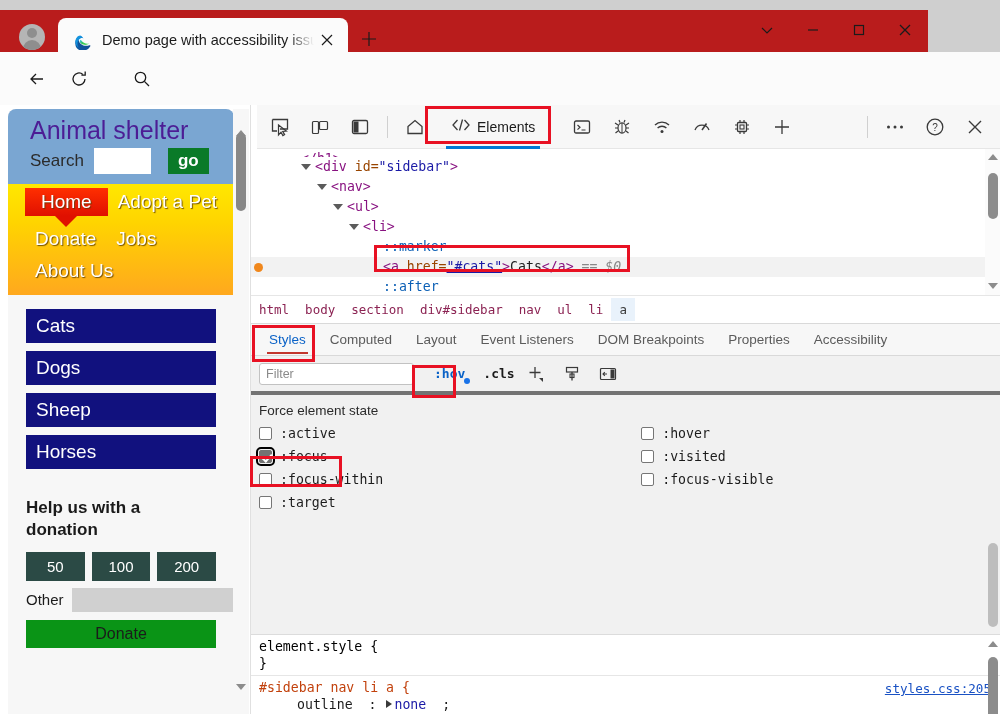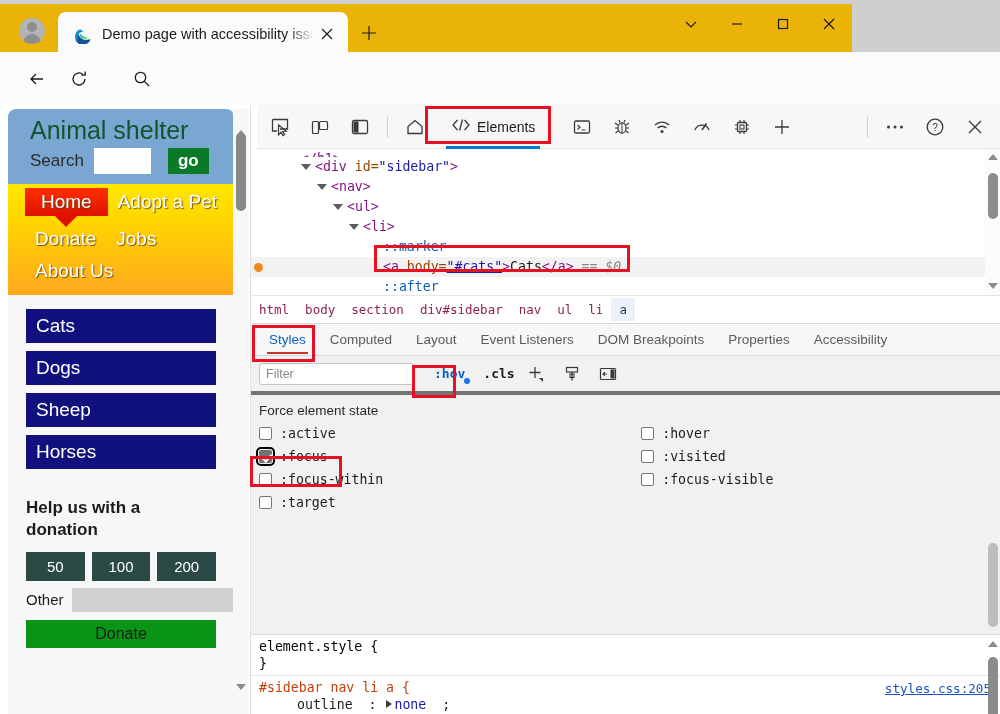--- a/index.html
+++ b/index.html
@@ -9,21 +9,21 @@
     font-family:"Liberation Sans", sans-serif;
     background:#cfcfcf;
     overflow:hidden;
     -webkit-font-smoothing:antialiased;
   }
 
   
   #browser { position:absolute; inset:0; background:#cfcfcf; }
 
   
-  .titlebar { position:absolute; left:0; top:4px; width:852px; height:52px; background:#eab308; }
+  .titlebar { position:absolute; left:0; top:10px; width:928px; height:52px; background:#b91c1c; }
   .profile-btn {
     position:absolute; left:10px; top:8px; width:44px; height:38px;
     display:flex; align-items:center; justify-content:center;
     border-radius:4px;
   }
   .avatar-circ { width:26px; height:26px; border-radius:50%; background:#b5b5b5; position:relative; overflow:hidden;}
   .avatar-circ::before { content:""; position:absolute; left:50%; top:4px; width:10px; height:10px; border-radius:50%; background:#8e8e8e; transform:translateX(-50%); }
   .avatar-circ::after { content:""; position:absolute; left:50%; top:16px; width:18px; height:13px; border-radius:9px 9px 0 0; background:#8e8e8e; transform:translateX(-50%); }
 
   .tab {
@@ -58,21 +58,21 @@
   .addr-icons .ai { width:40px; height:36px; display:flex; align-items:center; justify-content:center; }
   .ellipsis-btn { position:absolute; left:956px; top:61px; width:32px; height:32px; display:flex; align-items:center; justify-content:center; }
 
   
   #pagearea {
     position:absolute; left:0; top:105px; width:250px; height:609px;
     background:#ffffff; overflow:hidden;
   }
   .page-inner { position:absolute; left:8px; top:4px; width:226px; height:605px; background:#f7f7f7; border-radius:8px 8px 0 0; overflow:hidden;}
   .shelter-head { background:#7aa6d2; padding:6px 0 4px 0; }
-  .shelter-title { font-size:25px; color:#14532d; font-weight:400; padding-left:22px; line-height:1.25; }
+  .shelter-title { font-size:25px; color:#4c1d95; font-weight:400; padding-left:22px; line-height:1.25; }
   .search-row { display:flex; align-items:center; padding:2px 0 6px 22px; }
   .search-label { font-size:17px; color:#2b2b2b; margin-right:10px; }
   .search-input { width:57px; height:26px; background:#fff; border:1px solid #fff; }
   .go-btn { margin-left:17px; background:#0a7a28; color:#fff; font-size:17px; font-weight:bold; padding:3px 10px; }
 
   .navblock {
     background:linear-gradient(to bottom,#ffe800 0%, #ffd400 35%, #ffa81e 100%);
     padding:4px 0 10px 0;
   }
   .navrow { display:flex; align-items:flex-start; }
@@ -518,21 +518,21 @@
         <span style="display:inline-block;width:74px"></span><span class="twisty open"></span><span class="tag">&lt;</span><span class="tag">ul</span><span class="tag">&gt;</span>
       </div>
       <div class="dom-line">
         <span style="display:inline-block;width:90px"></span><span class="twisty open"></span><span class="tag">&lt;</span><span class="tag">li</span><span class="tag">&gt;</span>
       </div>
       <div class="dom-line">
         <span style="display:inline-block;width:124px"></span><span class="pseudo">::marker</span>
       </div>
       <div class="dom-line sel">
         <span class="bp-dot"></span>
-        <span style="display:inline-block;width:124px"></span><span class="tag">&lt;a </span><span class="attr">body=</span><span class="val" style="text-decoration:underline">"#cats"</span><span class="tag">&gt;</span><span class="txt">Cats</span><span class="tag">&lt;/a&gt;</span> <span class="eq0">== $0</span>
+        <span style="display:inline-block;width:124px"></span><span class="tag">&lt;a </span><span class="attr">href=</span><span class="val" style="text-decoration:underline">"#cats"</span><span class="tag">&gt;</span><span class="txt">Cats</span><span class="tag">&lt;/a&gt;</span> <span class="eq0">== $0</span>
       </div>
       <div class="dom-line">
         <span style="display:inline-block;width:124px"></span><span class="pseudo">::after</span>
       </div>
 
       <div class="dt-sb" style="right:0;top:0;width:16px;height:146px;">
         <span class="tri up" style="top:5px"></span>
         <span class="thumb" style="top:24px;height:46px"></span>
         <span class="tri dn" style="bottom:6px"></span>
       </div>

